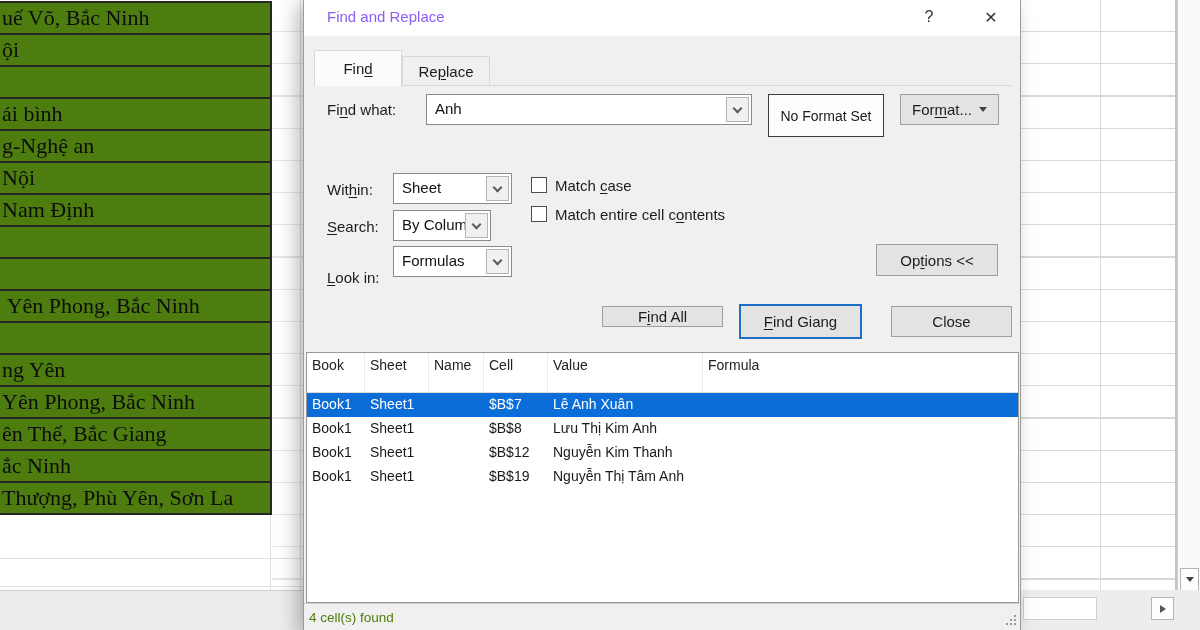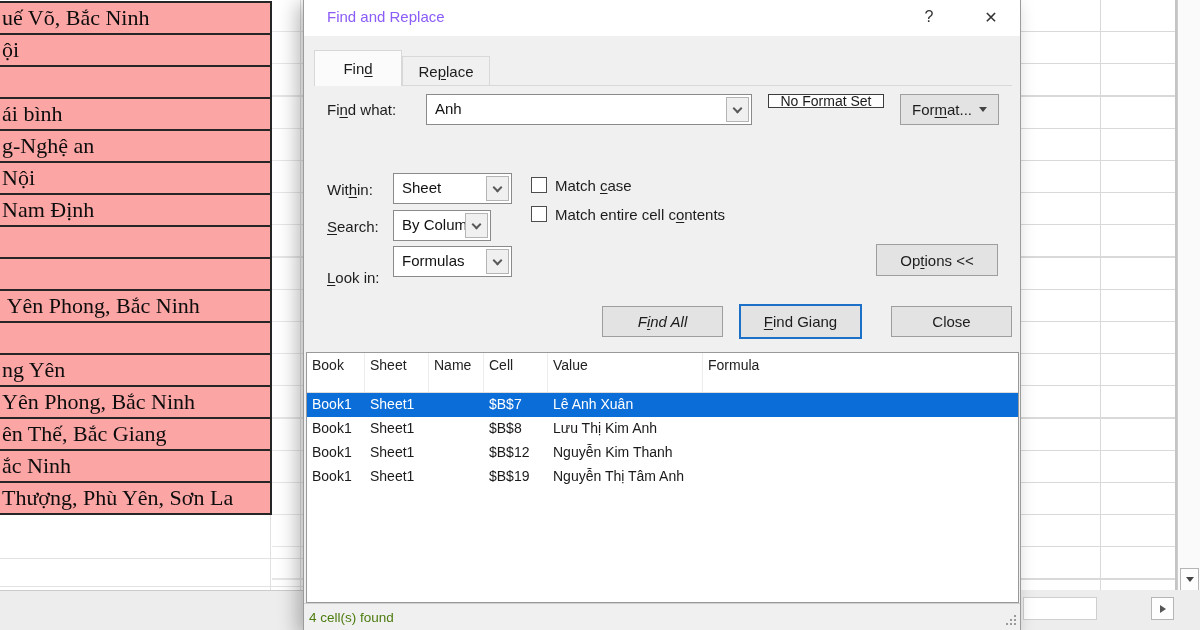--- a/index.html
+++ b/index.html
@@ -5,21 +5,21 @@
   :root{
     --sel:#0b6dd7; --defborder:#1d70c8; --dlgbg:#f0f0f0; --titlebg:#ffffff; --btnbg:#e3e3e3;
   }
   *{margin:0;padding:0;box-sizing:border-box;}
   html,body{width:1200px;height:630px;overflow:hidden;background:#fff;
     font-family:"Liberation Sans",sans-serif;}
 
   
   #sheet-left{position:absolute;left:0;top:0;width:303px;height:590px;background:#fff;}
   #vn-table{position:absolute;left:0;top:1px;width:272px;border-top:2px solid #262626;border-right:2px solid #262626;}
-  .srow{height:32px;border-bottom:2px solid #262626;background:#fca5a5;
+  .srow{height:32px;border-bottom:2px solid #262626;background:#4d7c0f;
     font-family:"Liberation Serif",serif;font-size:22px;line-height:29px;color:#0d0d0d;
     padding-left:2px;white-space:pre;overflow:hidden;}
   .faint-h{position:absolute;left:0;width:303px;height:1px;background:#e2e2e2;}
   .faint-v{position:absolute;top:0;width:1px;background:#e0e0e0;}
 
   
   #sheet-right{position:absolute;left:1021px;top:0;width:156px;height:595px;
     background:repeating-linear-gradient(to bottom,#fff 0 31px,#d9d9d9 31px 32.2px);}
   #sheet-right-vline{position:absolute;left:1100px;top:0;width:1px;height:595px;background:#d9d9d9;}
   #sheet-right-edge{position:absolute;left:1175px;top:0;width:2px;height:595px;background:#c4c4c4;}
@@ -51,33 +51,33 @@
   #tab-find{left:10px;top:50px;width:88px;height:36px;background:#fbfbfb;border-bottom:none;z-index:2;}
   #tab-replace{left:98px;top:56px;width:88px;height:30px;background:#f0f0f0;border-bottom:none;}
 
   .fld-label{position:absolute;white-space:pre;}
   .combo{position:absolute;background:#fff;border:1px solid #8a8a8a;}
   .combo-value{position:absolute;left:8px;top:5px;font-size:15px;color:#111;white-space:pre;}
   .combo-arrow{position:absolute;right:2px;top:2px;bottom:2px;width:23px;background:#f0f0f0;border:1px solid #b5b5b5;
     display:flex;align-items:center;justify-content:center;}
   .chev{width:7px;height:7px;border-right:2px solid #5a5a5a;border-bottom:2px solid #5a5a5a;transform:rotate(45deg);margin-top:-3px;}
 
-  #format-preview{position:absolute;left:464px;top:94px;width:116px;height:14px;background:#fdfdfd;border:1px solid #3c3c3c;
+  #format-preview{position:absolute;left:464px;top:94px;width:116px;height:43px;background:#fdfdfd;border:1px solid #3c3c3c;
     display:flex;align-items:center;justify-content:center;font-size:14px;color:#1a1a1a;}
   .btn{position:absolute;background:var(--btnbg);border:1px solid #9e9e9e;display:flex;align-items:center;justify-content:center;
     font-size:15px;color:#1c1c1c;white-space:pre;}
   #format-btn{left:596px;top:94px;width:99px;height:31px;gap:7px;}
   .tri-down{width:0;height:0;border-left:4px solid transparent;border-right:4px solid transparent;border-top:5px solid #444;}
   .tri-right{width:0;height:0;border-top:4px solid transparent;border-bottom:4px solid transparent;border-left:6px solid #555;}
 
   .checkbox{position:absolute;width:16px;height:16px;background:#fff;border:1px solid #4d4d4d;}
   .cb-label{position:absolute;white-space:pre;}
 
   #options-btn{left:572px;top:244px;width:122px;height:32px;}
-  #find-all-btn{left:298px;top:306px;width:121px;height:31px;font-style:italic;}
+  #find-all-btn{left:298px;top:306px;width:121px;height:21px;}
   #find-next-btn{left:435px;top:304px;width:123px;height:35px;border:2px solid var(--defborder);}
   #close-action-btn{left:587px;top:306px;width:121px;height:31px;}
 
   
   #results-list{position:absolute;left:2px;top:352px;width:713px;height:251px;background:#fff;border:1px solid #999;overflow:hidden;}
   .lgrid{display:grid;grid-template-columns:58px 64px 55px 64px 155px 1fr;}
   #results-header{height:40px;border-bottom:1px solid #dcdcdc;}
   .hcell{padding-left:5px;font-size:14px;color:#222;line-height:25px;border-right:1px solid #ececec;white-space:pre;overflow:hidden;}
   .lrow{height:24px;}
   .lcell{padding-left:5px;font-size:14px;color:#1a1a1a;line-height:23px;white-space:pre;overflow:hidden;}

